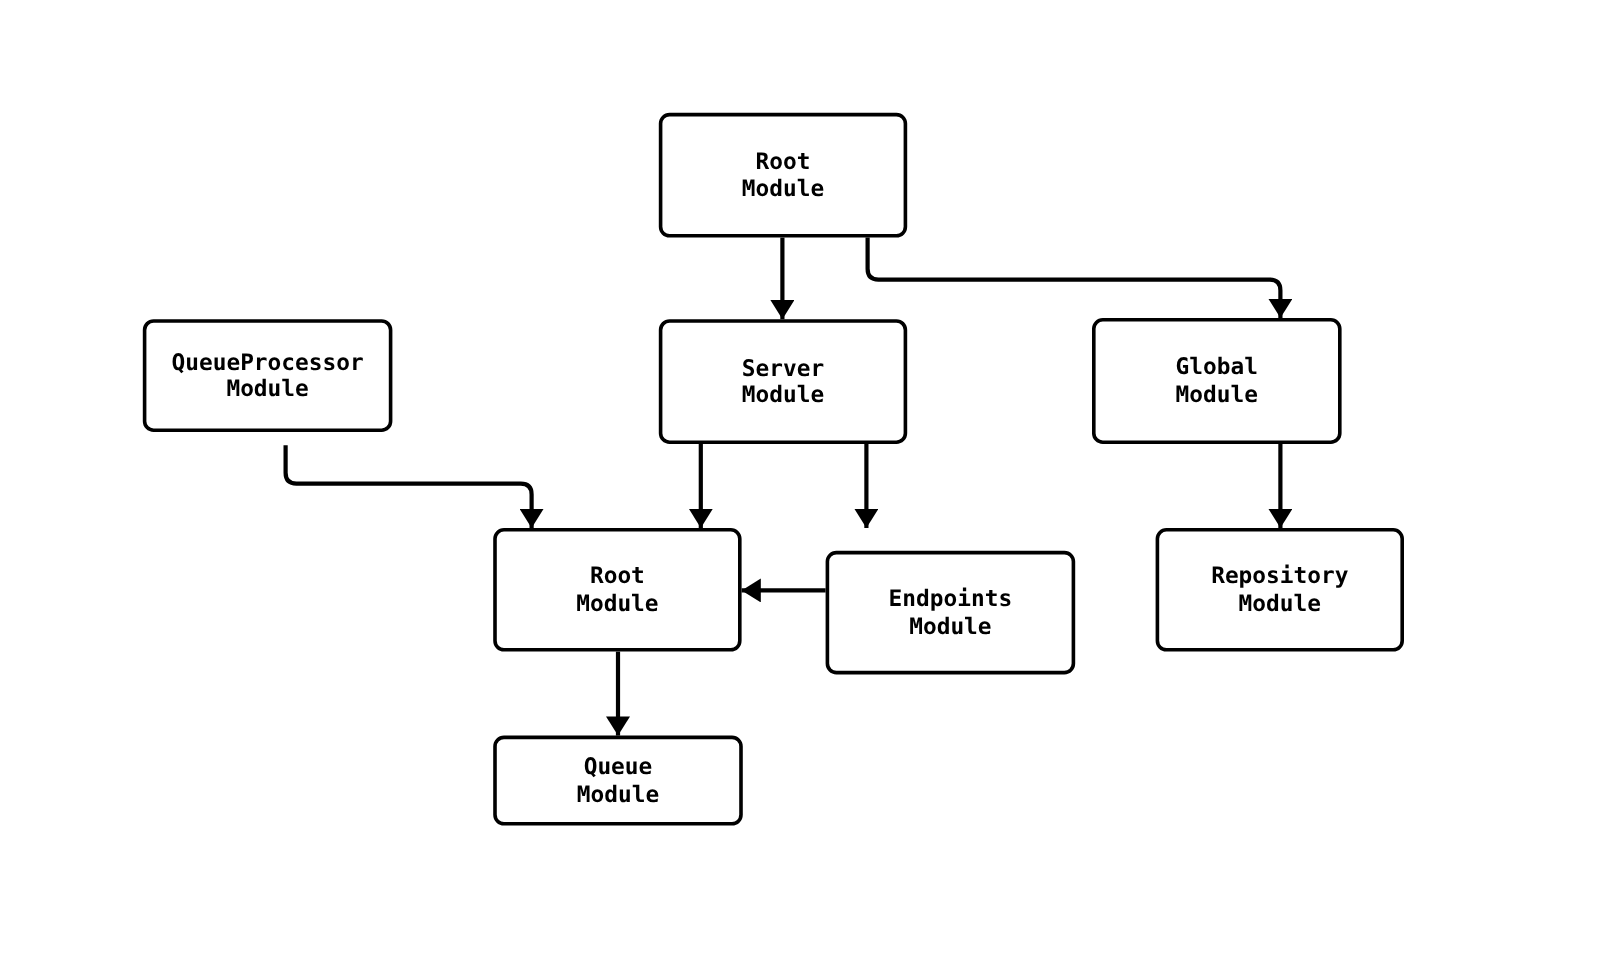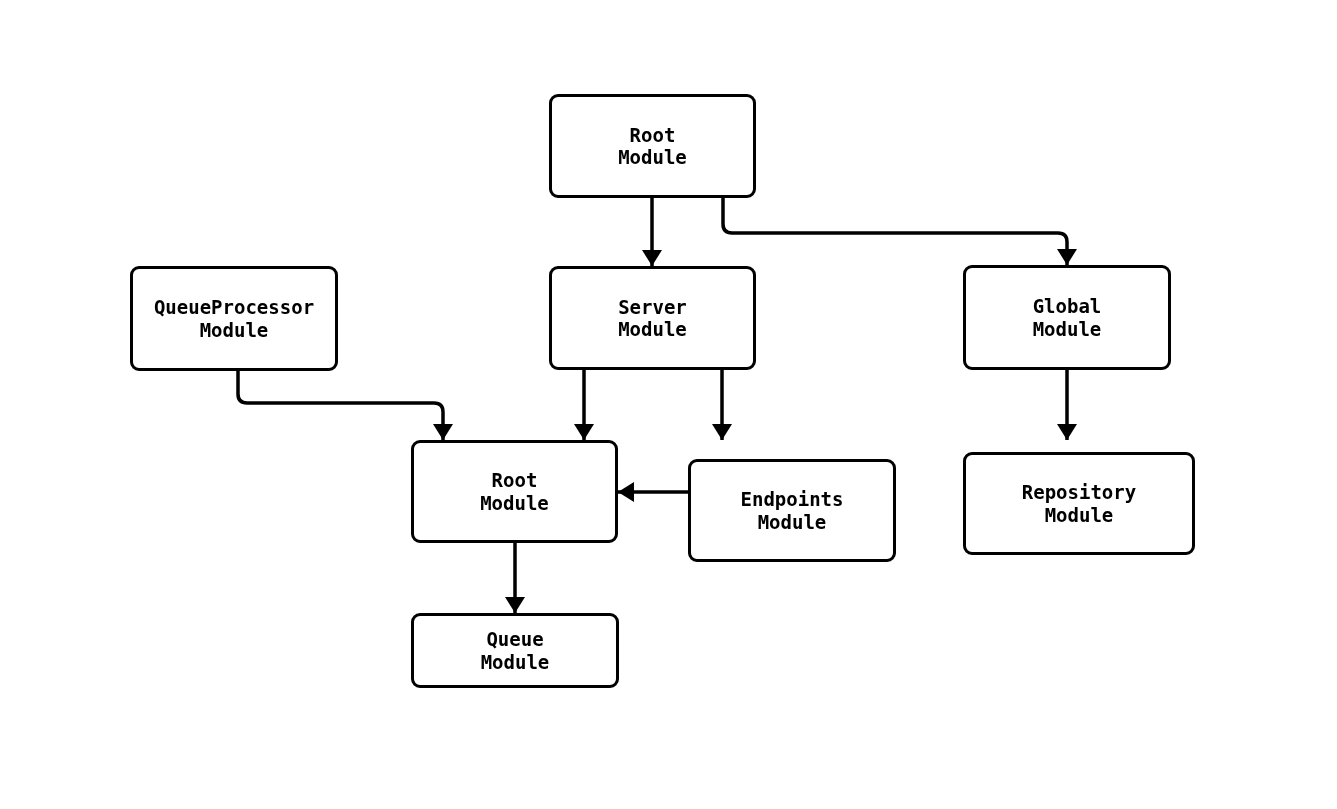--- a/index.html
+++ b/index.html
@@ -69,41 +69,41 @@
         <path class="edge" d="M 688 492 L 618 492" marker-end="url(#arrowhead)"></path>
         <path class="edge" d="M 1067 370 L 1067 440" marker-end="url(#arrowhead)"></path>
         <path class="edge" d="M 515 543 L 515 613" marker-end="url(#arrowhead)"></path>
       </g>
   </svg>
   <div id="node-layer">
       <div class="node" style="left: 549px; top: 94px; width: 207px; height: 104px;">
         <span class="node-label">Root
 Module</span>
       </div>
-      <div class="node" style="left: 130px; top: 266px; width: 208px; height: 105px;">
+      <div class="node" style="left: 119px; top: 266px; width: 208px; height: 94px;">
         <span class="node-label">QueueProcessor
 Module</span>
       </div>
       <div class="node" style="left: 549px; top: 266px; width: 207px; height: 104px; justify-content: center;">
         <span class="node-label">Server
 Module</span>
       </div>
-      <div class="node" style="left: 963px; top: 265px; width: 208px; height: 105px;">
+      <div class="node" style="left: 910px; top: 265px; width: 208px; height: 105px;">
         <span class="node-label">Global
 Module</span>
       </div>
       <div class="node" style="left: 411px; top: 440px; width: 207px; height: 103px;">
         <span class="node-label">Root
 Module</span>
       </div>
       <div class="node" style="left: 688px; top: 459px; width: 208px; height: 103px;">
         <span class="node-label">Endpoints
 Module</span>
       </div>
-      <div class="node" style="left: 963px; top: 440px; width: 232px; height: 103px; margin-top: 12px;">
+      <div class="node" style="left: 963px; top: 440px; width: 207px; height: 103px;">
         <span class="node-label">Repository
 Module</span>
       </div>
       <div class="node" style="left: 411px; top: 613px; width: 208px; height: 75px;">
         <span class="node-label">Queue
 Module</span>
       </div>
     </div>
 </div>
 

